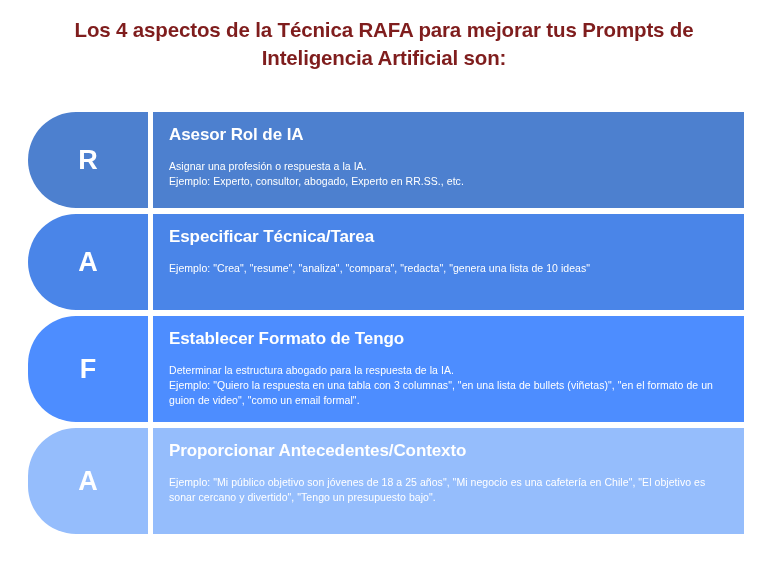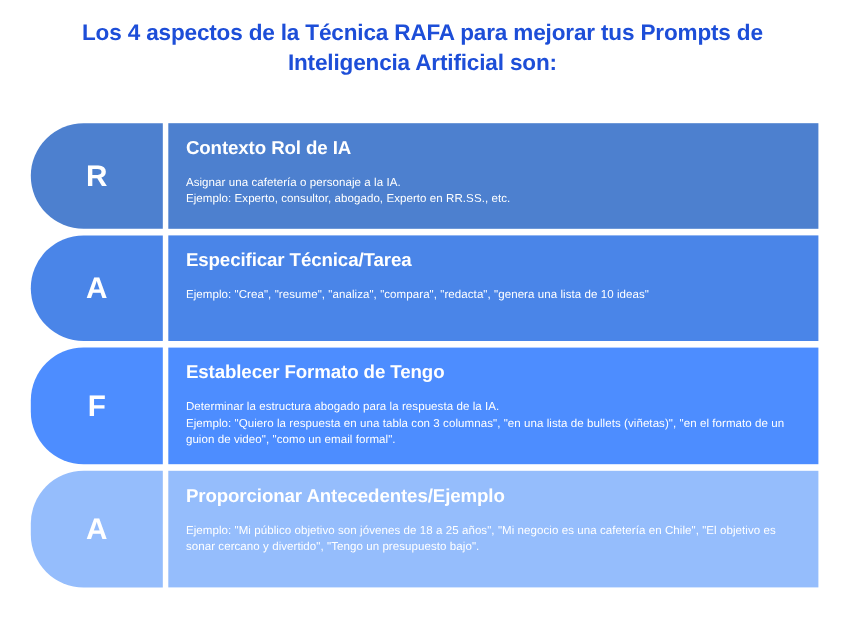--- a/index.html
+++ b/index.html
@@ -18,21 +18,21 @@
     position: relative;
     width: 768px;
     height: 561px;
     box-sizing: border-box;
   }
 
   .title {
     text-align: center;
     font-size: 20.5px;
     font-weight: bold;
-    color: #1d4ed8;
+    color: #7f1d1d;
     line-height: 1.38;
     letter-spacing: -0.15px;
     padding: 16px 44px 0 44px;
     box-sizing: border-box;
   }
 
   .rows {
     position: absolute;
     left: 0;
     top: 112px;
@@ -101,23 +101,23 @@
 
   <div class="title">Los 4 aspectos de la Técnica RAFA para mejorar tus Prompts de Inteligencia Artificial son:</div>
 
   <div class="rows">
 
     <div class="row row-0">
       <div class="badge" style="background: rgb(77, 128, 207);">
         <span>R</span>
       </div>
       <div class="panel" style="background: rgb(77, 128, 207);">
-        <div class="panel-title">Contexto Rol de IA</div>
+        <div class="panel-title">Asesor Rol de IA</div>
         <div class="panel-body">
-          <div>Asignar una cafetería o personaje a la IA.</div>
+          <div>Asignar una profesión o respuesta a la IA.</div>
           <div>Ejemplo: Experto, consultor, abogado, Experto en RR.SS., etc.</div>
         </div>
       </div>
     </div>
 
     <div class="row row-1">
       <div class="badge" style="background: rgb(74, 133, 232);">
         <span>A</span>
       </div>
       <div class="panel" style="background: rgb(74, 133, 232);">
@@ -139,21 +139,21 @@
           <div>Ejemplo: "Quiero la respuesta en una tabla con 3 columnas", "en una lista de bullets (viñetas)", "en el formato de un guion de video", "como un email formal".</div>
         </div>
       </div>
     </div>
 
     <div class="row row-3">
       <div class="badge" style="background: rgb(149, 189, 252);">
         <span>A</span>
       </div>
       <div class="panel" style="background: rgb(149, 189, 252);">
-        <div class="panel-title">Proporcionar Antecedentes/Ejemplo</div>
+        <div class="panel-title">Proporcionar Antecedentes/Contexto</div>
         <div class="panel-body">
           <div>Ejemplo: "Mi público objetivo son jóvenes de 18 a 25 años", "Mi negocio es una cafetería en Chile", "El objetivo es sonar cercano y divertido", "Tengo un presupuesto bajo".</div>
         </div>
       </div>
     </div>
 
   </div>
 </div>
 
 </body></html>

